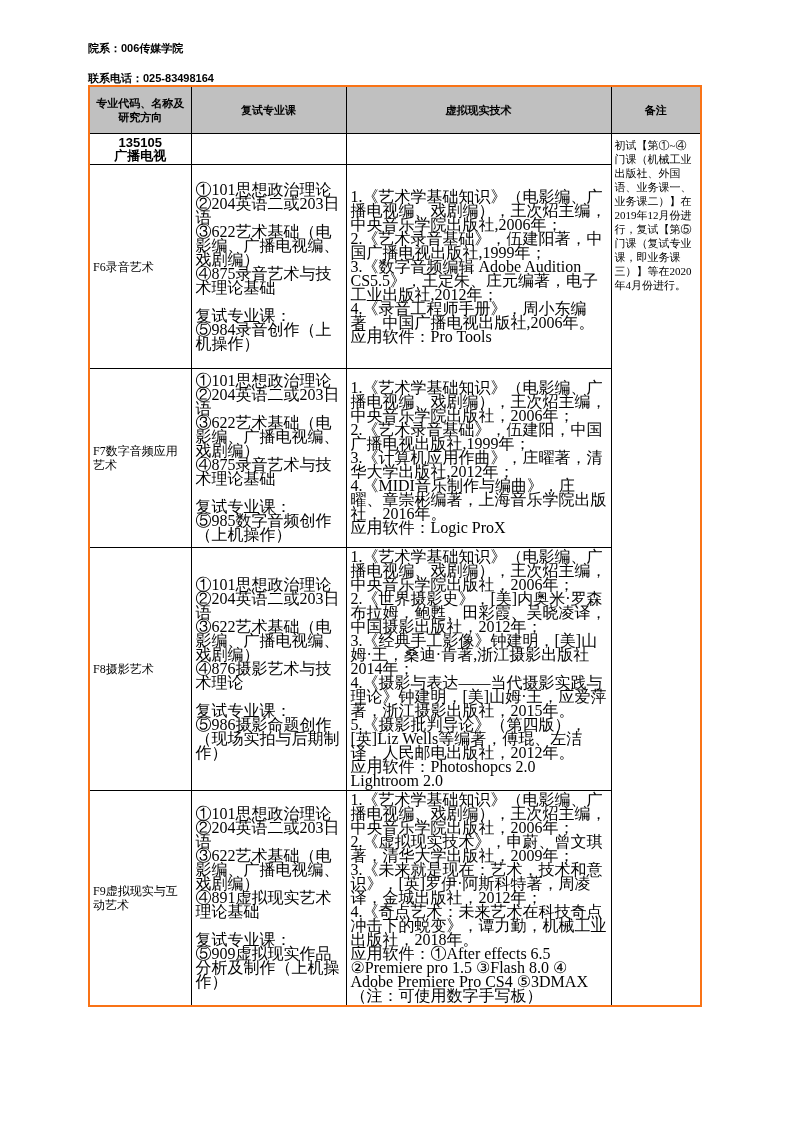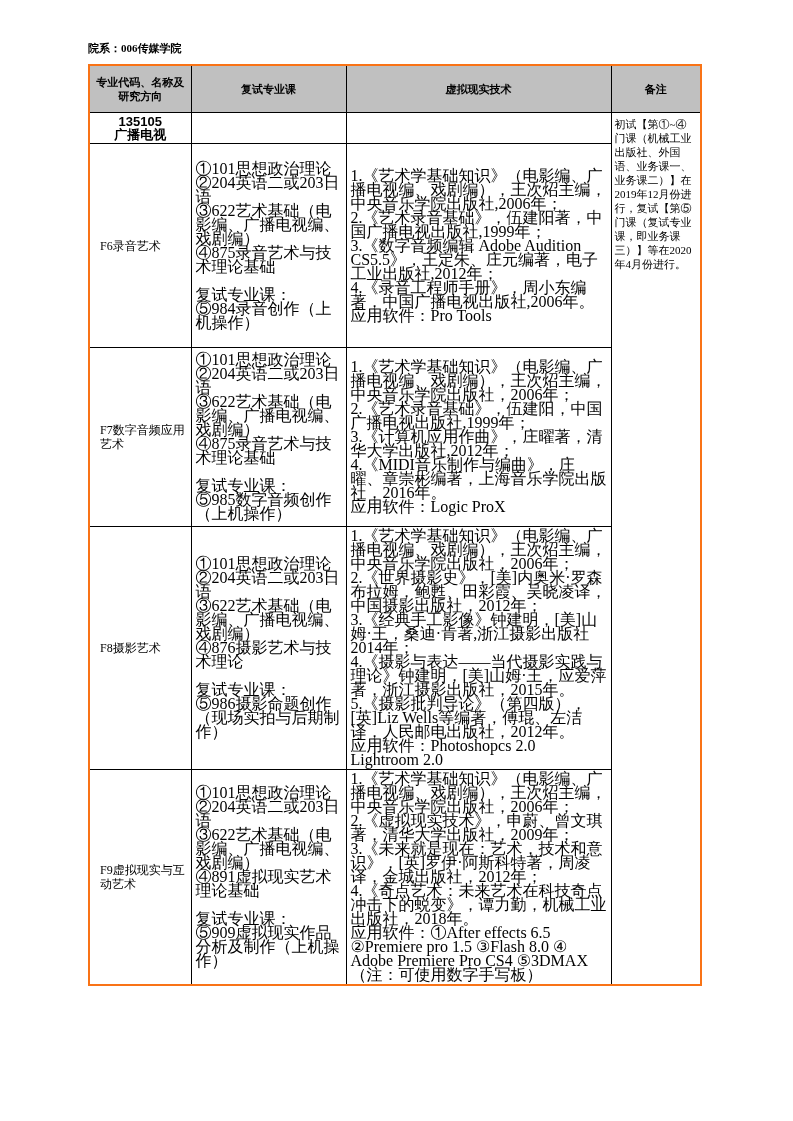--- a/index.html
+++ b/index.html
@@ -20,21 +20,21 @@
     top: 42px;
     width: 612px;
   }
   .info-line {
     font-family: "Liberation Sans", sans-serif;
     font-weight: bold;
     font-size: 11px;
     line-height: 12px;
     white-space: nowrap;
   }
-  .info-line.dept { margin-bottom: 10px; font-family: Liberation Serif, serif; }
+  .info-line.dept { margin-bottom: 18px; }
   .info-line.phone { margin-bottom: 1px; }
 
   table.main {
     border-collapse: collapse;
     table-layout: fixed;
     width: 612px;
     border: 2px solid #f97316;
   }
   col.c1 { width: 102px; }
   col.c2 { width: 155px; }
@@ -68,21 +68,21 @@
     font-weight: bold;
     font-size: 13px;
     line-height: 13px;
     text-align: center;
     white-space: pre-line;
   }
   td.major-name {
     font-size: 12px;
     line-height: 14px;
     text-align: left;
-    padding-left: 10px;
+    padding-left: 3px;
   }
   td.subjects, td.references {
     font-size: 16px;
     line-height: 14px;
     white-space: pre-line;
     text-align: left;
   }
   td.remark-cell {
     vertical-align: top;
     font-size: 11px;
@@ -91,20 +91,21 @@
     text-align: left;
   }
 </style>
 </head>
 <body>
 
 <div class="doc">
 
   <div class="info-line dept">院系：006传媒学院</div>
 
+  <div class="info-line phone">联系电话：025-83498164</div>
 
   <table class="main">
     <colgroup>
       <col class="c1">
         <col class="c2">
         <col class="c3">
         <col class="c4">
     </colgroup>
     <thead>
       <tr>

